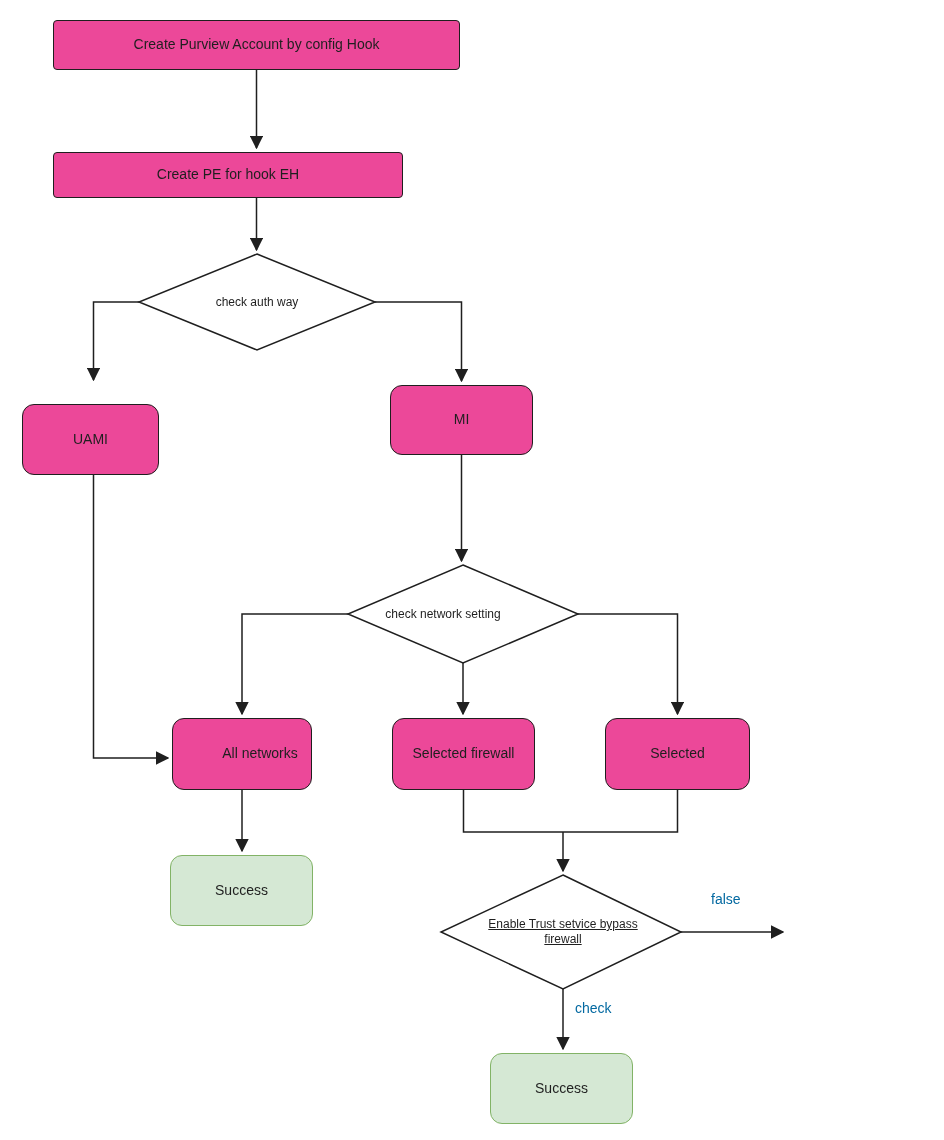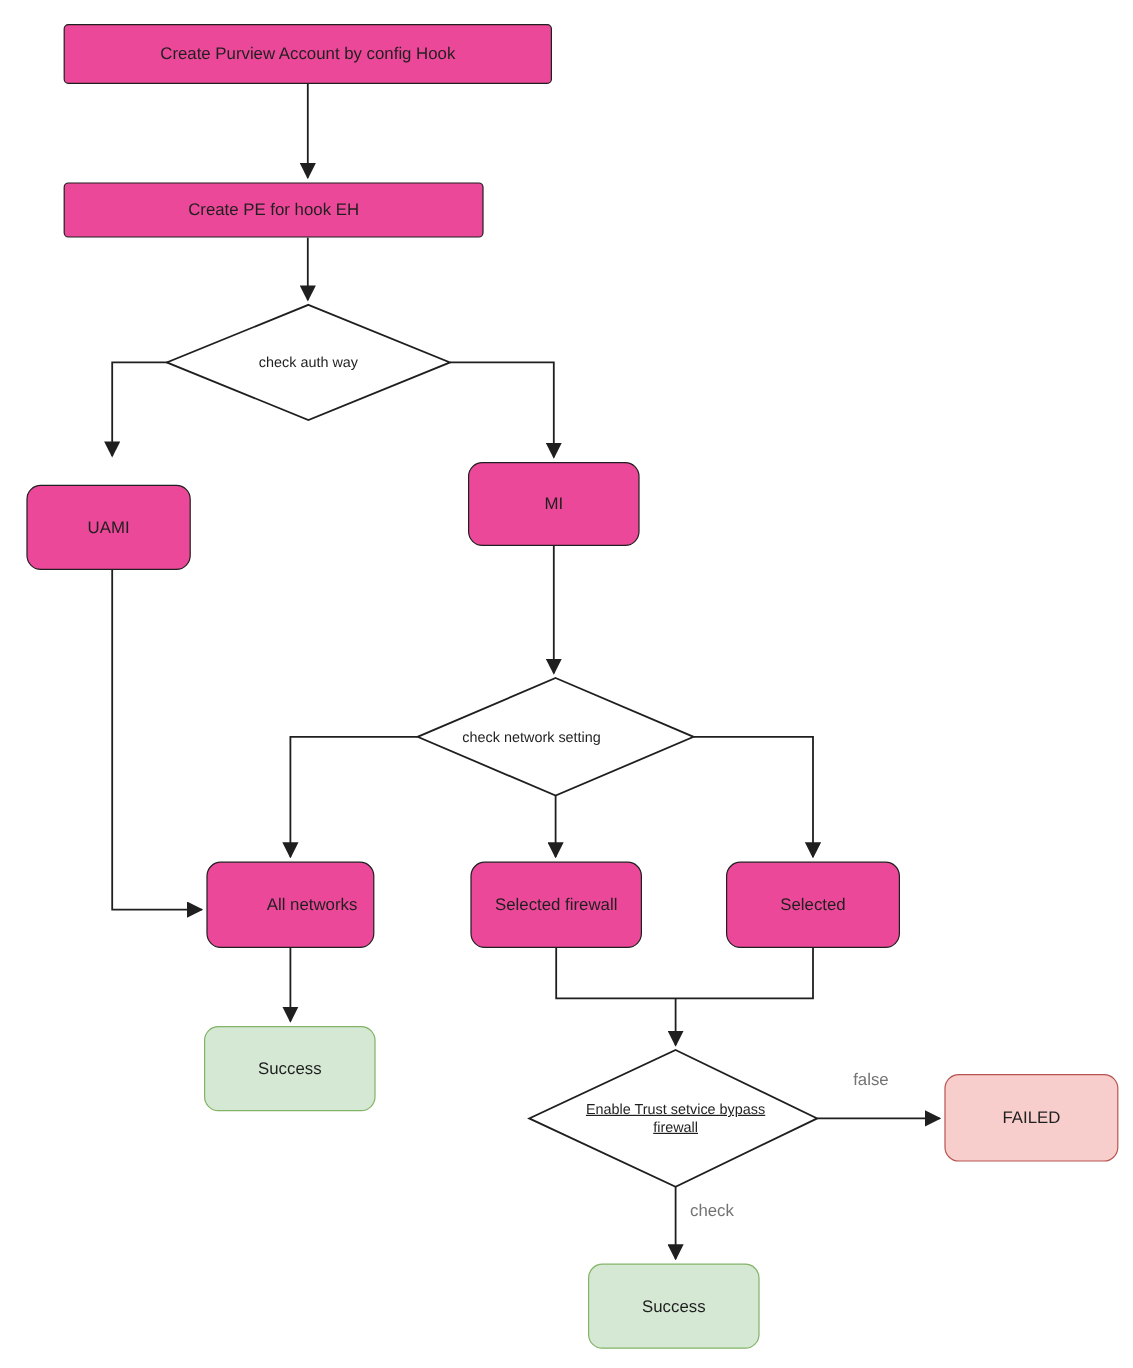--- a/index.html
+++ b/index.html
@@ -55,21 +55,21 @@
     align-items: center;
     justify-content: center;
     text-align: center;
     font-size: 12px;
     color: #1f1f1f;
     line-height: 1.25;
   }
   .edge-label {
     position: absolute;
     font-size: 14px;
-    color: #737373;
+    color: #0369a1;
     text-align: right;
   }
 </style>
 </head>
 <body>
 
 <div class="canvas">
 
   <svg class="edges" viewBox="0 0 944 1140" xmlns="http://www.w3.org/2000/svg">
     <defs>
@@ -133,23 +133,20 @@
   <div class="node rounded" style="left:605px; top:718px; width:145px; height:72px;">
     <span>Selected</span>
   </div>
 
   <div class="node terminal-success" style="left:170px; top:855px; width:143px; height:71px;">
     <span>Success</span>
   </div>
 
   <div class="diamond-label" style="left:483px; top:913px; width:160px; height:38px;text-decoration:underline;">Enable Trust setvice bypass firewall</div>
 
-  <div class="node terminal-failed" style="left:787px; top:895px; width:145px; height:73px;">
-    <span>FAILED</span>
-  </div>
 
   <div class="node terminal-success" style="left:490px; top:1053px; width:143px; height:71px;">
     <span>Success</span>
   </div>
 
   <div class="edge-label" style="left:711px; top:891px;">false</div>
 
   <div class="edge-label" style="left:575px; top:1000px;">check</div>
 
 </div>

